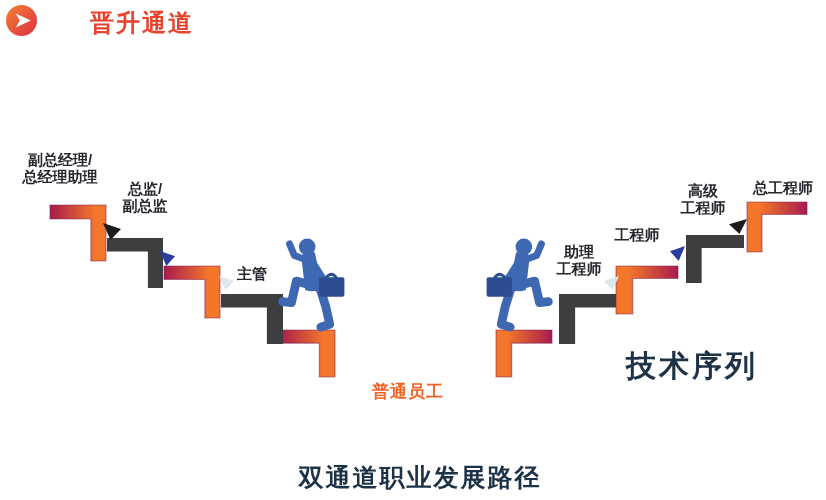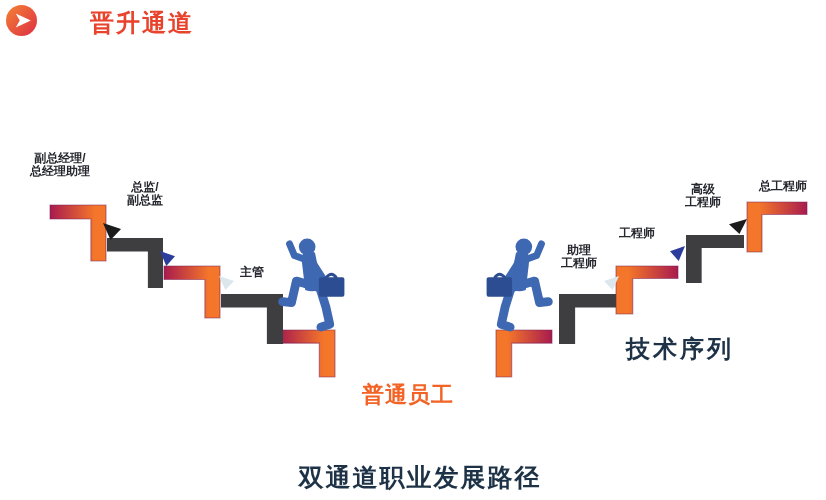--- a/index.html
+++ b/index.html
@@ -20,31 +20,31 @@
   .step polygon.orange{stroke:#7a2158; stroke-opacity:.5; stroke-width:1.2; vector-effect:non-scaling-stroke;}
   
   .tri{position:absolute;}
   .tri.up-left{clip-path:polygon(0 0, 100% 35%, 42% 100%);}
   .tri.up-right{clip-path:polygon(100% 0, 0 35%, 58% 100%);}
   .tri.black{background:var(--arrow-black);}
   .tri.blue{background:var(--arrow-blue);}
   .tri.pale{background:var(--arrow-pale);}
   
   .step-label{
-    position:absolute; font-size:12px; line-height:1.12; font-weight:700;
+    position:absolute; font-size:15px; line-height:1.12; font-weight:700;
     color:var(--label); white-space:pre-line; text-align:center;
   }
   .seq-title{
     position:absolute; font-weight:800; color:var(--navy); letter-spacing:3px;
   }
   #mgmt-title{left:76px; top:334px; font-size:31px;}
-  #tech-title{left:626px; top:333px; font-size:24px;}
+  #tech-title{left:626px; top:346px; font-size:30px;}
   #base-label{
     position:absolute; left:352px; top:380px; width:112px; text-align:center;
-    font-size:22px; font-weight:800; color:var(--orange); letter-spacing:1px;
+    font-size:17px; font-weight:800; color:var(--orange); letter-spacing:1px;
   }
   #footer-title{
     position:absolute; left:0; top:461px; width:840px; text-align:center;
     font-size:25px; font-weight:800; color:var(--navy); letter-spacing:2px;
   }
   
   .person-svg{position:absolute; width:78px; height:98px;}
   #person-left{left:276px; top:236px;}
   #person-right{left:477px; top:236px;}
   .pg .solid, .pg circle{fill:var(--person);}

